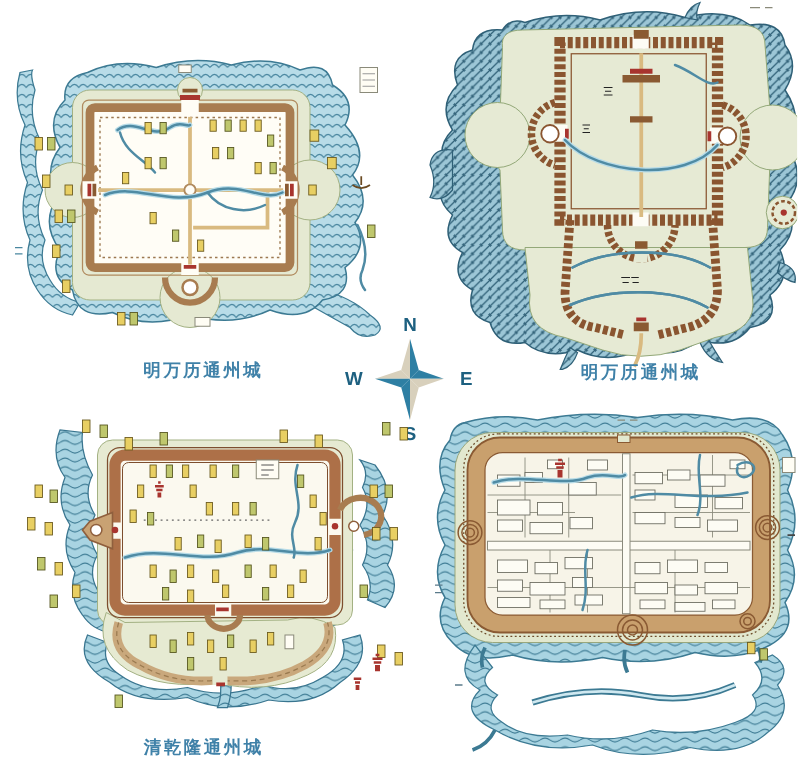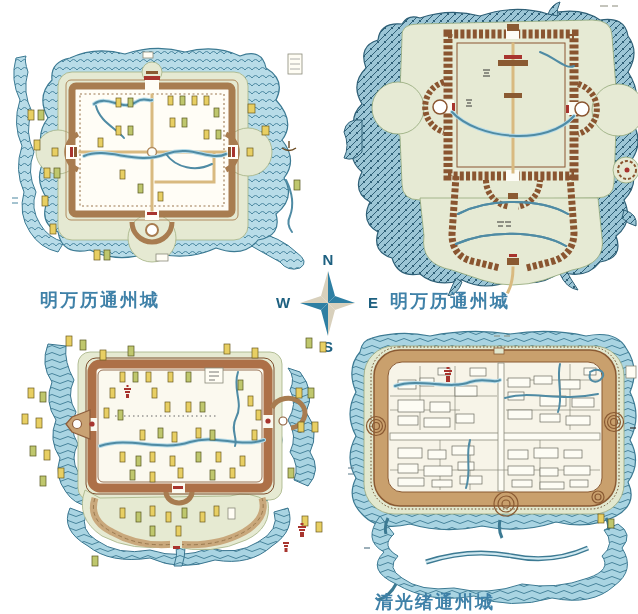--- a/index.html
+++ b/index.html
@@ -1,19 +1,19 @@
 <!DOCTYPE html>
 <html><head>
 <meta charset="utf-8">
 <style>
   html,body{margin:0;padding:0;background:#fff;}
   .canvas{position:relative;width:638px;height:614px;background:#ffffff;overflow:hidden;
           font-family:"Liberation Sans","DejaVu Sans",sans-serif;}
   .mapsvg{position:absolute;}
-  .caption{position:absolute;text-align:left;font-size:18px;font-weight:bold;
+  .caption{position:absolute;text-align:center;font-size:14px;font-weight:bold;
            color:#3f81a8;letter-spacing:2px;}
   
   .tag{fill:#e8cf63;stroke:#6a591d;stroke-width:.7}
   .tag2{fill:#bfc76d;stroke:#55551e;stroke-width:.7}
   .wbox{fill:#fffdf4;stroke:#8a8a7a;stroke-width:.8}
   .street{fill:none;stroke:#d9ba80;stroke-width:3;stroke-linecap:square}
   .streamh{fill:none;stroke:#b8dce8;stroke-width:4;stroke-linecap:round}
   .stream{fill:none;stroke:#4f8ba4;stroke-width:2;stroke-linecap:round}
   .wallbrn{fill:none;stroke:#a87c50}
   .brick{fill:none;stroke:#8a5530;stroke-linecap:butt}
@@ -385,20 +385,21 @@
         <rect x="298" y="526" width="8" height="2"></rect>
           <rect x="299" y="529" width="6" height="2"></rect>
         <rect x="300" y="532" width="4" height="5"></rect>
           <rect x="300.5" y="523" width="3" height="2"></rect>
         <rect x="283" y="542" width="6" height="2"></rect>
           <rect x="284" y="545" width="4" height="2"></rect>
           <rect x="284.5" y="548" width="3" height="4"></rect>
       </g>
     </g>
   </svg>
+  <div class="caption" style="left:40px;top:589px;width:246px">清乾隆通州城</div>
 
   <svg class="mapsvg" style="left:338px;top:330px" width="300" height="284" viewBox="338 330 300 284">
 
     <path d="M372,338 Q400,330 430,336 Q470,328 510,334 Q550,328 586,336 Q616,330 626,348 Q640,368 630,392
              Q642,416 630,440 Q642,462 628,482 Q638,504 616,516 Q590,530 556,522 Q520,534 482,526
              Q444,534 410,524 Q378,532 362,514 Q346,498 356,478 Q344,458 356,436 Q344,414 356,392
              Q346,368 360,352 Q362,340 372,338 Z" fill="url(#p-wave)" stroke="#3c7a93" stroke-width="1.2"></path>
 
     <g>
       <path d="M380,516 Q362,540 384,552 Q366,570 396,584 Q430,604 474,596 Q510,610 552,598 Q592,606 614,586
@@ -496,15 +497,14 @@
     <g>
       <path d="M494,336 h6 M504,336 h6" stroke="#8a8a7a" stroke-width="1"></path>
       <path d="M348,468 h6 M348,474 h6" stroke="#5a7a8a" stroke-width="1"></path>
       <rect class="wbox" x="626" y="366" width="10" height="12"></rect>
       <path d="M630,428 h6" stroke="#444" stroke-width="1.4"></path>
       <path d="M364,548 h6" stroke="#5a7a8a" stroke-width="1.2"></path>
       <rect class="tag" x="598" y="514" width="6" height="9"></rect>
         <rect class="tag2" x="608" y="519" width="6" height="9"></rect>
     </g>
   </svg>
-  <div class="caption" style="left:375px;top:590px;width:245px">清光绪通州城</div>
 
 </div>
 
 </body></html>

